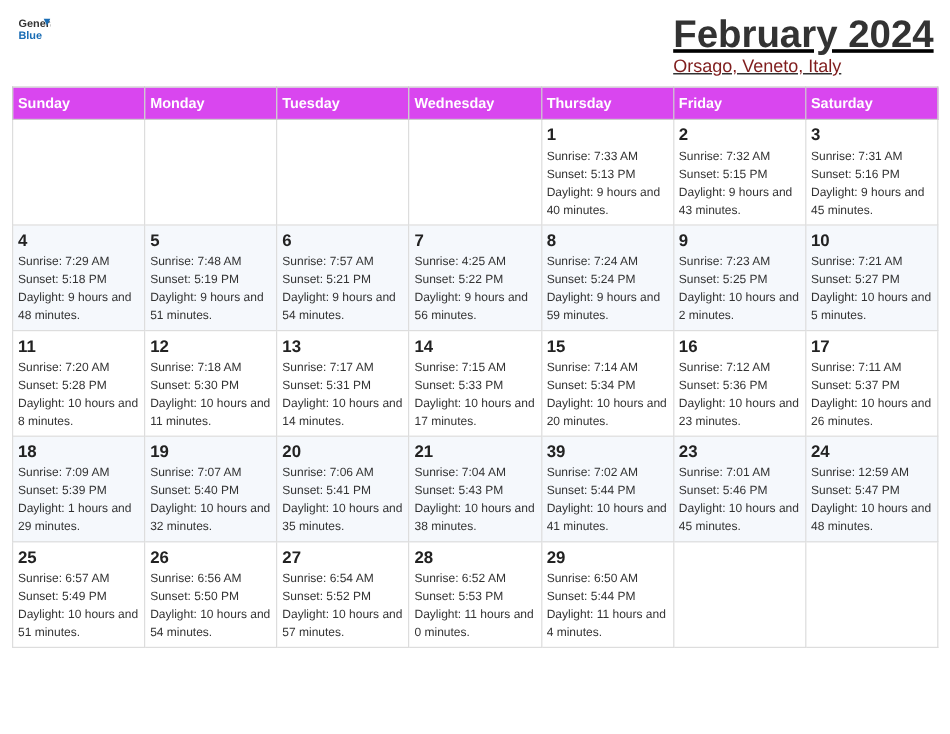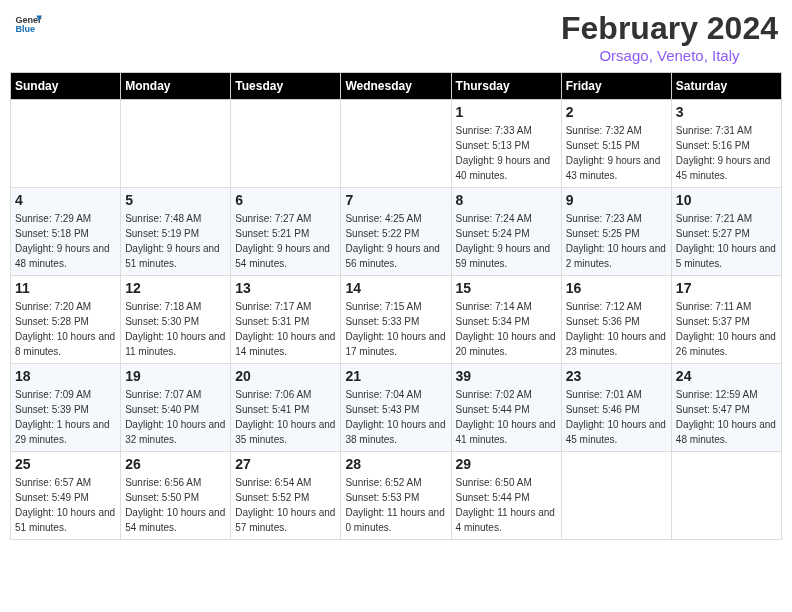--- a/index.html
+++ b/index.html
@@ -20,38 +20,39 @@
     .logo {
       display: flex;
       align-items: center;
       gap: 2px;
     }
     .logo-icon {
       width: 28px;
       height: 28px;
     }
     .title-block {
-      text-align: center;
+      text-align: left;
+      text-decoration: underline;
     }
     .main-title {
       font-size: 32px;
       font-weight: bold;
       color: #333;
     }
     .subtitle {
       font-size: 15px;
-      color: #8b5cf6;
+      color: #7f1d1d;
     }
     table {
       width: 100%;
       border-collapse: collapse;
       font-size: 11px;
     }
     th {
-      background-color: #000000;
+      background-color: #d946ef;
       color: #fff;
       padding: 6px 4px;
       text-align: left;
       font-size: 12px;
       font-weight: bold;
       border: 1px solid #ccc;
       margin-top: 41px;
     }
     td {
       border: 1px solid #ddd;
@@ -156,21 +157,21 @@
           <div class="day-number">5</div>
           <div class="day-info">
             <div>Sunrise: 7:48 AM</div>
             <div>Sunset: 5:19 PM</div>
             <div>Daylight: 9 hours and 51 minutes.</div>
           </div>
         </td>
         <td>
           <div class="day-number">6</div>
           <div class="day-info">
-            <div>Sunrise: 7:27 AM</div>
+            <div>Sunrise: 7:57 AM</div>
             <div>Sunset: 5:21 PM</div>
             <div>Daylight: 9 hours and 54 minutes.</div>
           </div>
         </td>
         <td>
           <div class="day-number">7</div>
           <div class="day-info">
             <div>Sunrise: 4:25 AM</div>
             <div>Sunset: 5:22 PM</div>
             <div>Daylight: 9 hours and 56 minutes.</div>

